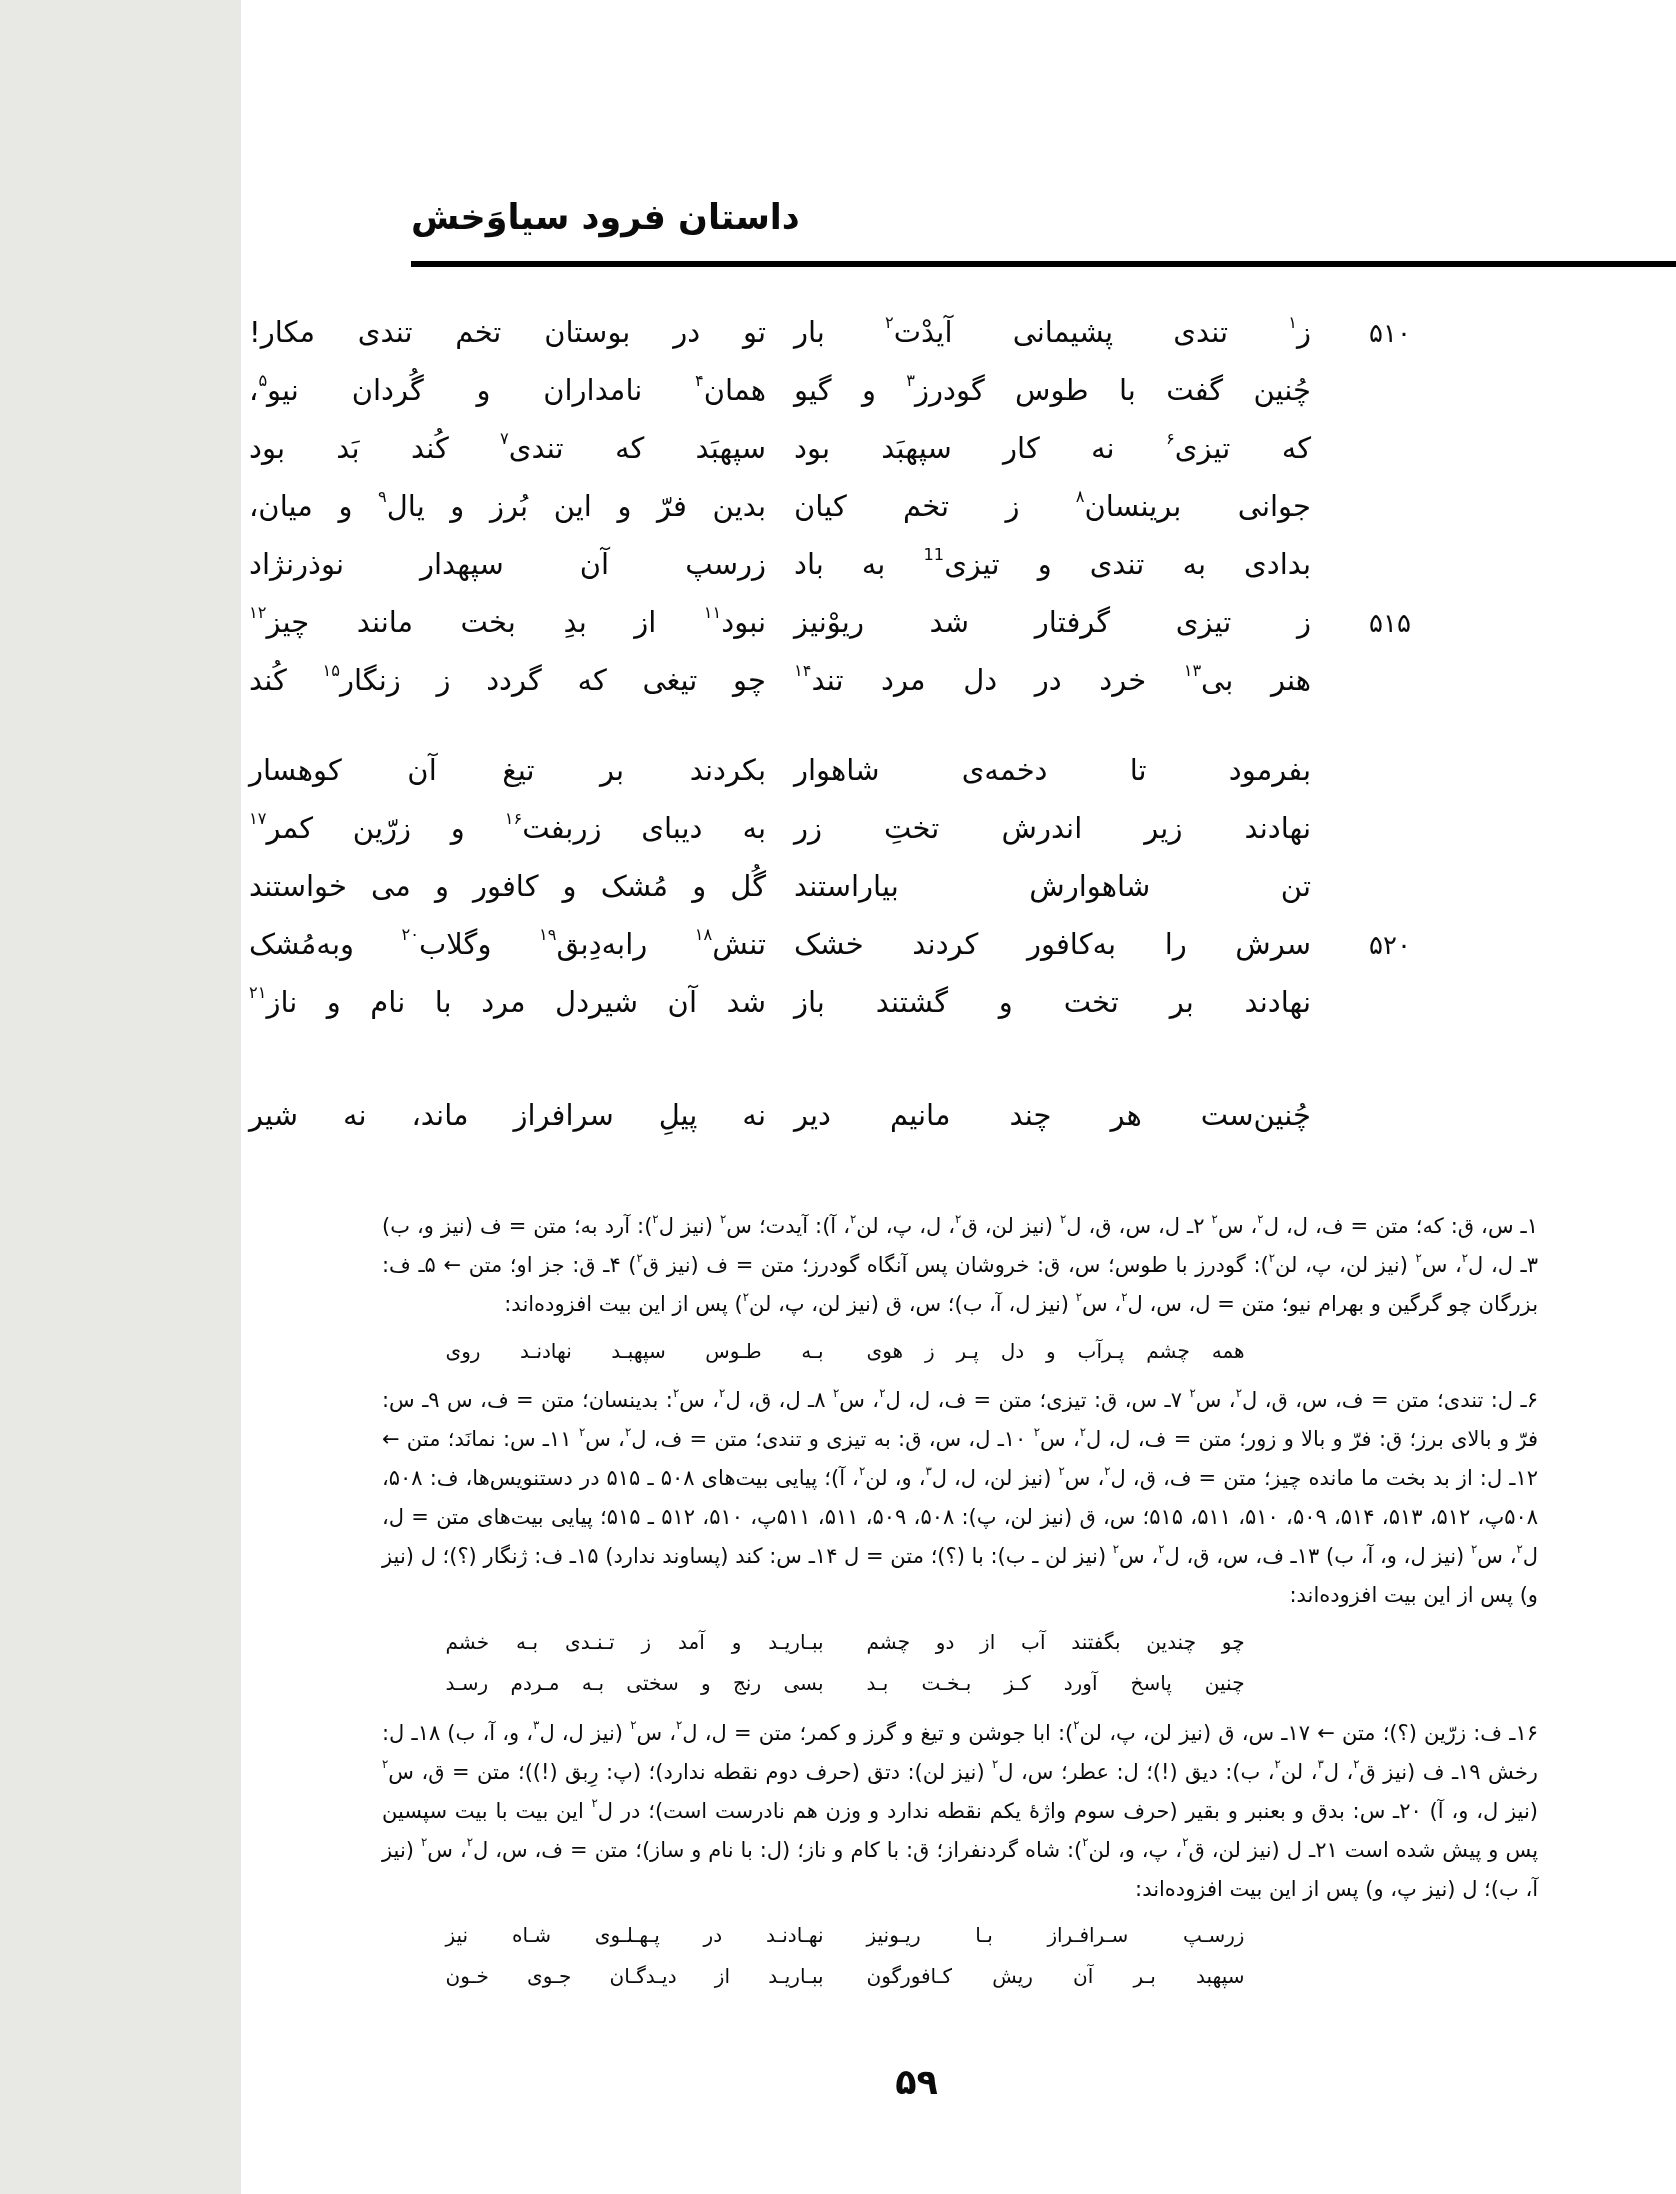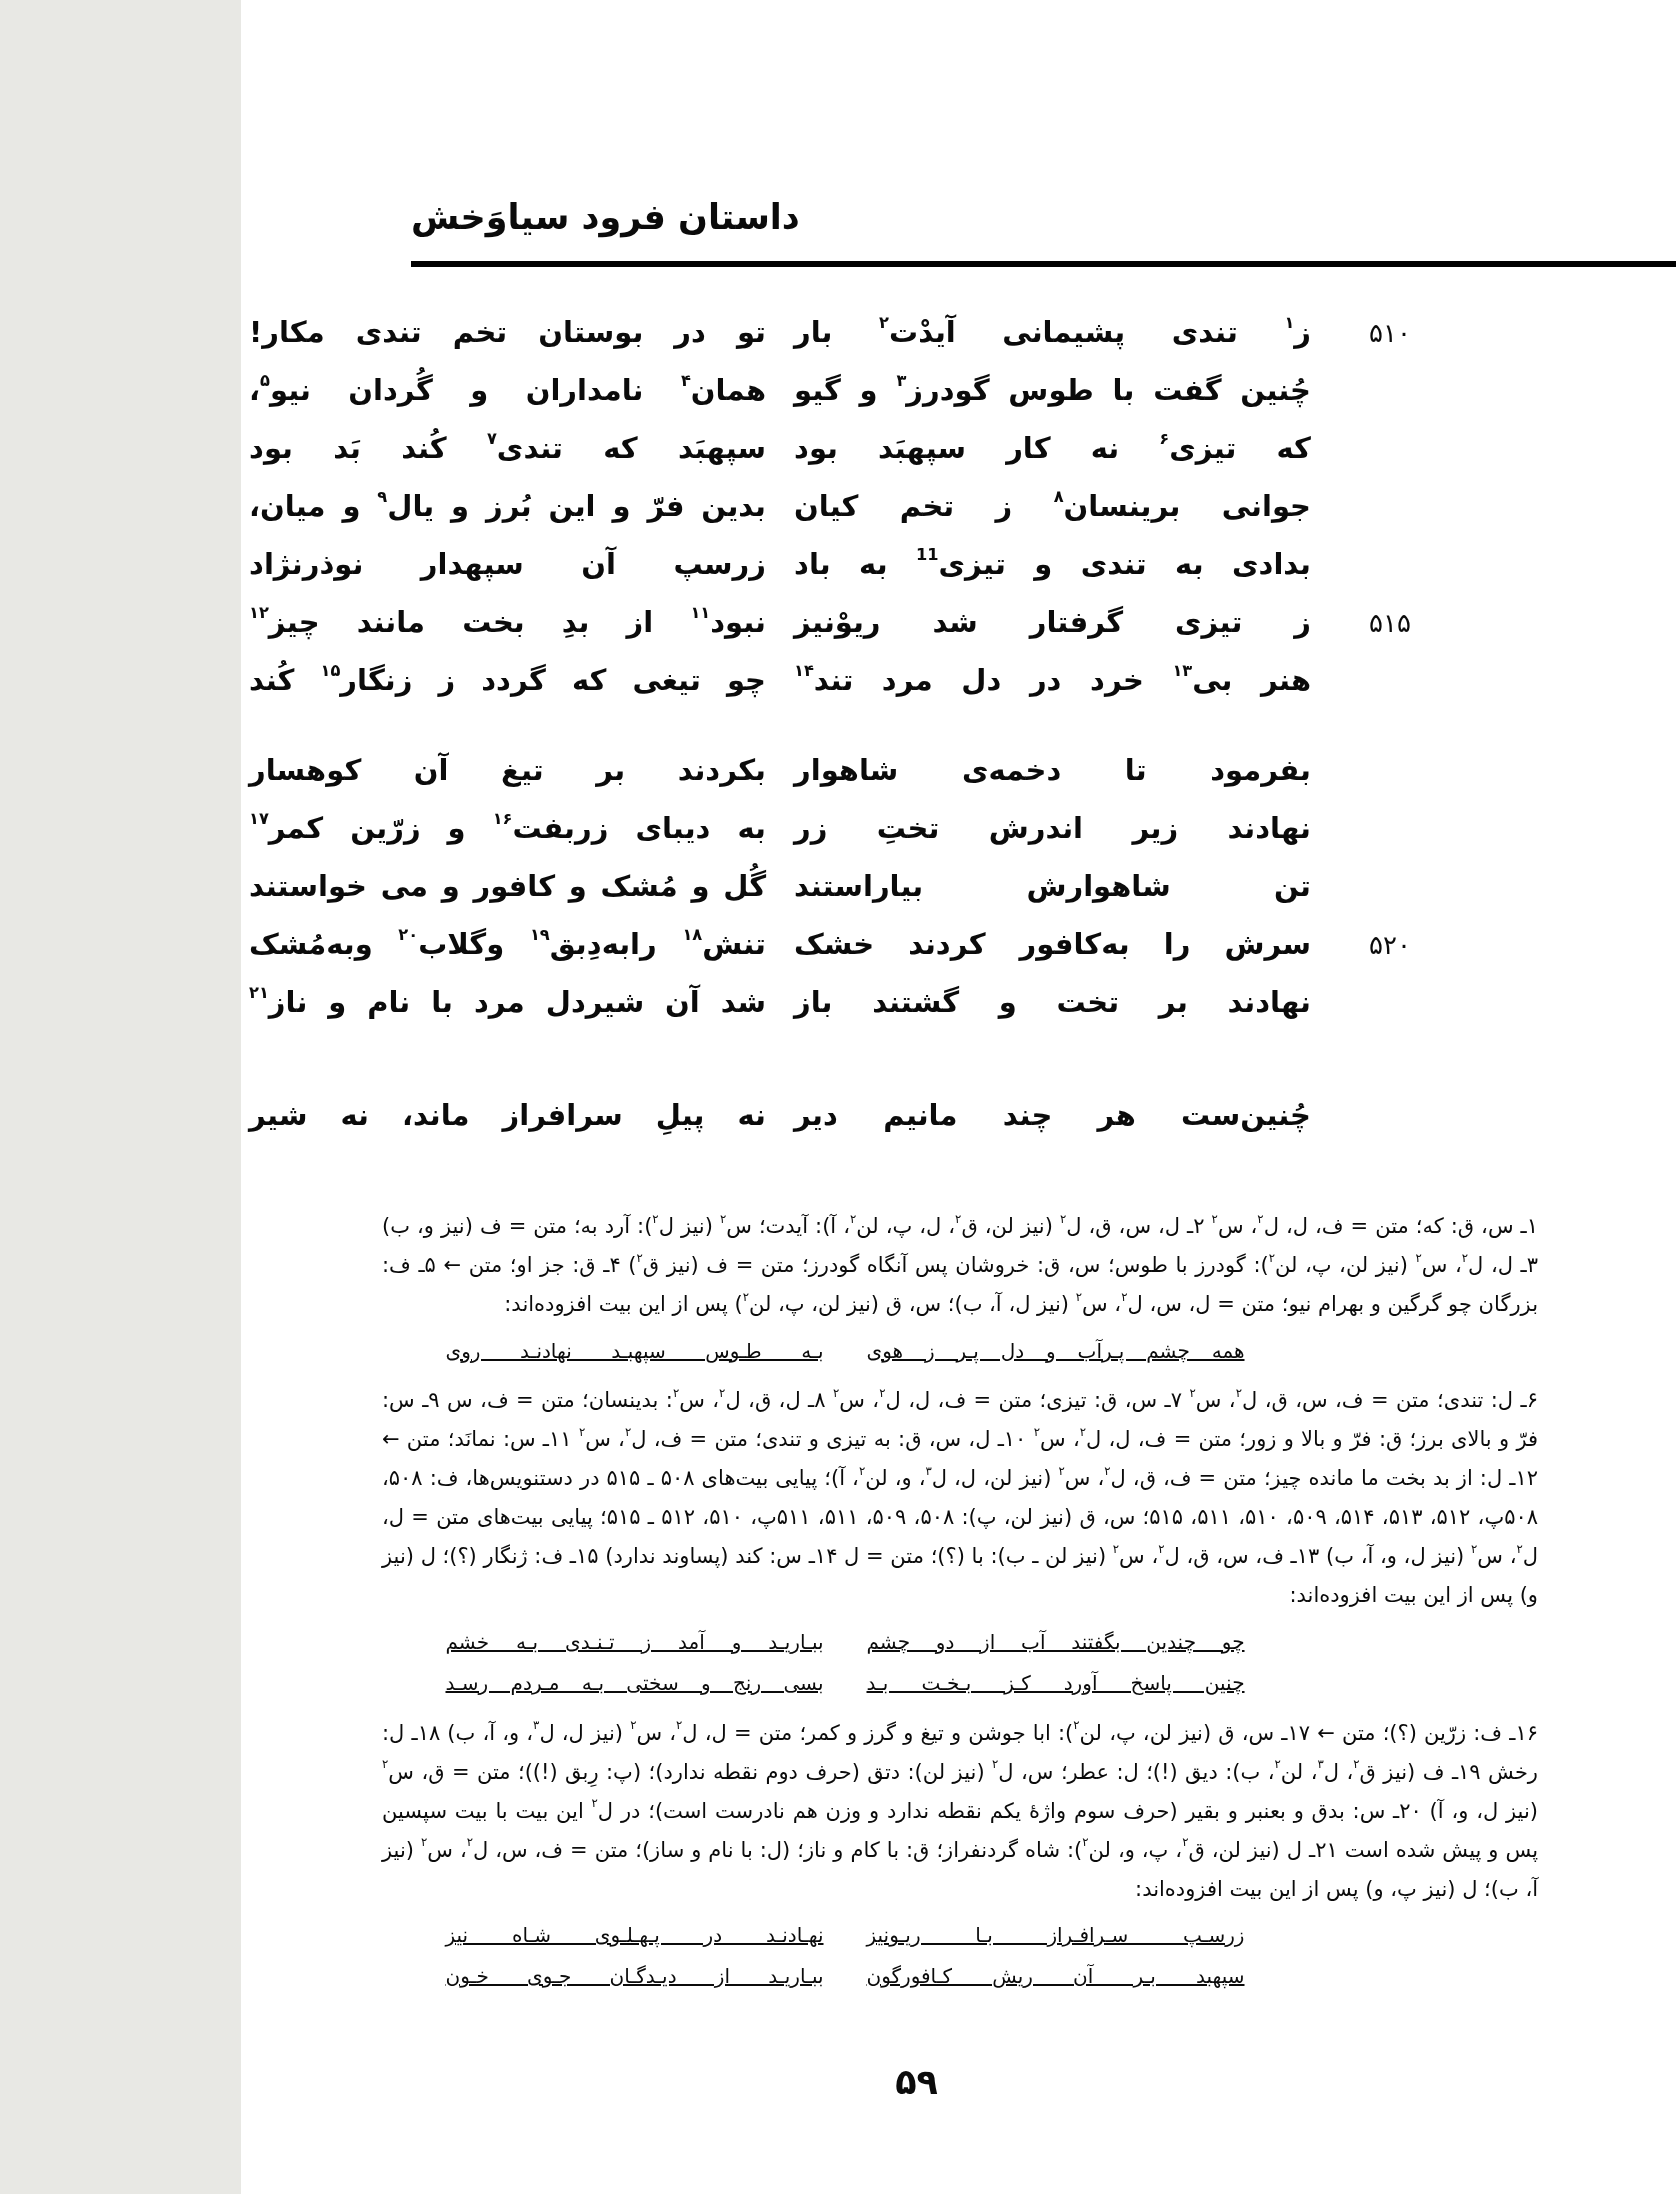--- a/index.html
+++ b/index.html
@@ -27,40 +27,39 @@
   .stanza{display:block;}
   .stanza.gap-md{margin-top:32px;}
   .stanza.gap-lg{margin-top:55px;}
   .verse-row{display:flex;align-items:baseline;height:58px;direction:rtl;}
   .verse-num{width:100px;font-size:26px;text-align:right;flex:none;}
   .hemi{
     flex:none;width:517px;
     font-size:29px;line-height:58px;
     text-align:justify;text-align-last:justify;
     white-space:nowrap_off;
-    font-weight:bold;
   }
   .hemi-gap{width:28px;flex:none;}
   sup{font-size:0.56em;line-height:0;position:relative;top:-0.18em;}
   
   .apparatus{
     position:absolute;top:1201px;right:132px;left:135px;
     font-size:21px;line-height:39px;
     text-align:justify;direction:rtl;
   }
   .fn{margin:6px;}
   .inserted{
     display:flex;flex-direction:column;align-items:center;
     transform:translateX(-115px);
     margin:6.8px 0 9.5px;
   }
   .iv-row{display:flex;direction:rtl;gap:43px;}
   .iv-hemi{
     width:378px;font-size:20px;line-height:41px;
-    text-align:justify;text-align-last:justify;text-decoration:underline;
+    text-align:justify;text-align-last:justify;
   }
   
   .page-number{
     position:absolute;top:2062px;left:0;right:0;
     text-align:center;font-size:35px;font-weight:bold;
     transform:translateX(-42px);
     letter-spacing:2.7px;
   }
 </style>
 </head>

